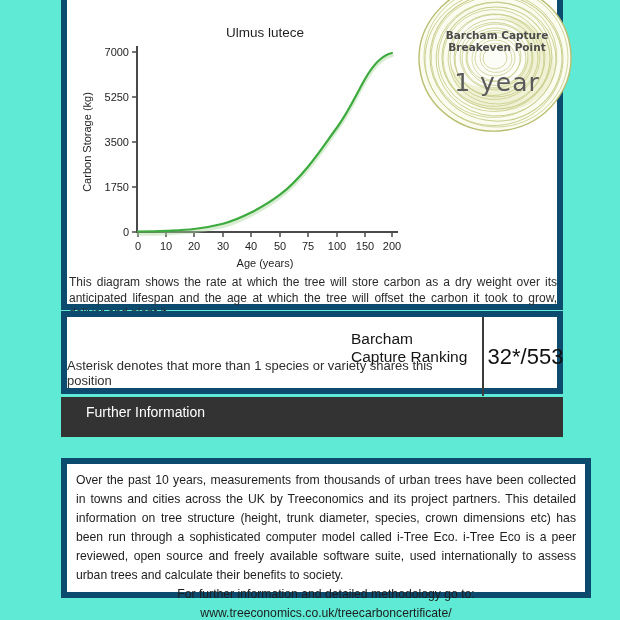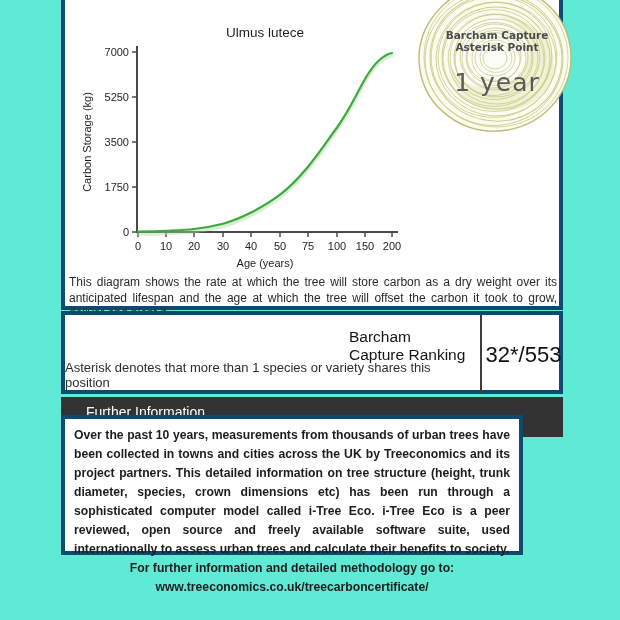--- a/index.html
+++ b/index.html
@@ -1,40 +1,40 @@
 <!DOCTYPE html>
 <html><head>
 <meta charset="utf-8">
 <style>
   html,body{margin:0;padding:0;background:#fff;}
   *{box-sizing:border-box;}
   .page{position:relative;width:620px;height:620px;background:#5eead4;overflow:hidden;
         font-family:"Liberation Sans", sans-serif;color:#222;}
-  .box{position:absolute;background:#fff;border:4px solid #0c4a6e;}
+  .box{position:absolute;background:#fff;border:6px solid #0c4a6e;}
   .chart-box{left:61px;top:-8px;width:502px;height:318px;}
   .chart-svg{position:absolute;left:64px;top:0;}
   .chart-desc{position:absolute;left:69px;top:275px;width:488px;font-size:12px;
               line-height:15.5px;color:#2b2b2b;text-align:justify;}
   
   .badge-svg{position:absolute;left:418px;top:-24px;}
   .badge-text{position:absolute;left:428px;top:29px;width:138px;text-align:center;
               font-family:"DejaVu Sans", sans-serif;}
   .badge-text .cap{font-size:10.5px;font-weight:bold;color:#4b4b4b;line-height:12px;}
   .badge-value{margin-top:15px;font-size:25px;color:#5a5a5a;letter-spacing:1px;}
   
   .ranking-box{left:61px;top:311px;width:502px;height:83px;}
   .ranking-divider{position:absolute;left:415px;top:0;width:2px;height:79px;background:#3c3c3c;}
   .ranking-org{position:absolute;left:284px;top:13px;font-size:15.5px;line-height:18px;color:#151515;}
   .ranking-note{position:absolute;right:95px;bottom:0;font-size:13px;color:#2e2e2e;}
   .ranking-value{position:absolute;left:417px;top:0;width:83px;height:79px;display:flex;
                  align-items:center;justify-content:center;font-size:22px;color:#111;}
   
   .further-header{position:absolute;left:61px;top:397px;width:502px;height:40px;background:#333;
                   color:#fff;font-size:14px;padding:7px 0 0 25px;}
-  .further-body{left:61px;top:415px;width:462px;height:140px;padding:7px 9px;font-weight:bold;}
+  .further-body{left:61px;top:458px;width:530px;height:140px;padding:7px 9px;}
   .further-body p{margin:0;font-size:12.2px;line-height:19px;color:#1d1d1d;text-align:justify;}
   .further-body p.link-line{text-align:center;}
   text{font-family:"Liberation Sans", sans-serif;fill:#1f1f1f;}
 </style>
 </head>
 <body>
 
 <div class="page">
 
   <div class="box chart-box"></div>
@@ -115,21 +115,21 @@
       <ellipse cx="78" cy="82" rx="30" ry="27.5" stroke="#c9cd8c" stroke-width="0.8" transform="rotate(7 78 82)"></ellipse>
       <ellipse cx="76" cy="81" rx="27" ry="24.5" stroke="#c2c77c" stroke-width="0.7" transform="rotate(-6 76 81)"></ellipse>
       <ellipse cx="78" cy="83" rx="24" ry="22" stroke="#c9cd8c" stroke-width="0.7" transform="rotate(4 78 83)"></ellipse>
       <ellipse cx="77" cy="82" rx="20" ry="18" stroke="#c2c77c" stroke-width="0.7" transform="rotate(-3 77 82)"></ellipse>
       <ellipse cx="78" cy="82" rx="16" ry="14.5" stroke="#c9cd8c" stroke-width="0.7" transform="rotate(6 78 82)"></ellipse>
       <ellipse cx="77" cy="82" rx="12" ry="11" stroke="#c2c77c" stroke-width="0.7" transform="rotate(-5 77 82)"></ellipse>
     </g>
   </svg>
   <div class="badge-text">
     <div class="cap">Barcham Capture</div>
-    <div class="cap">Asterisk Point</div>
+    <div class="cap">Breakeven Point</div>
     <div class="badge-value">1 year</div>
   </div>
 
   <div class="chart-desc">This diagram shows the rate at which the tree will store carbon as a dry weight over its anticipated lifespan and the age at which the tree will offset the carbon it took to grow, deliver and plant it.</div>
 
   <div class="box ranking-box">
     <div class="ranking-divider"></div>
     <div class="ranking-org">
       <div>Barcham</div>
       <div>Capture Ranking</div>

